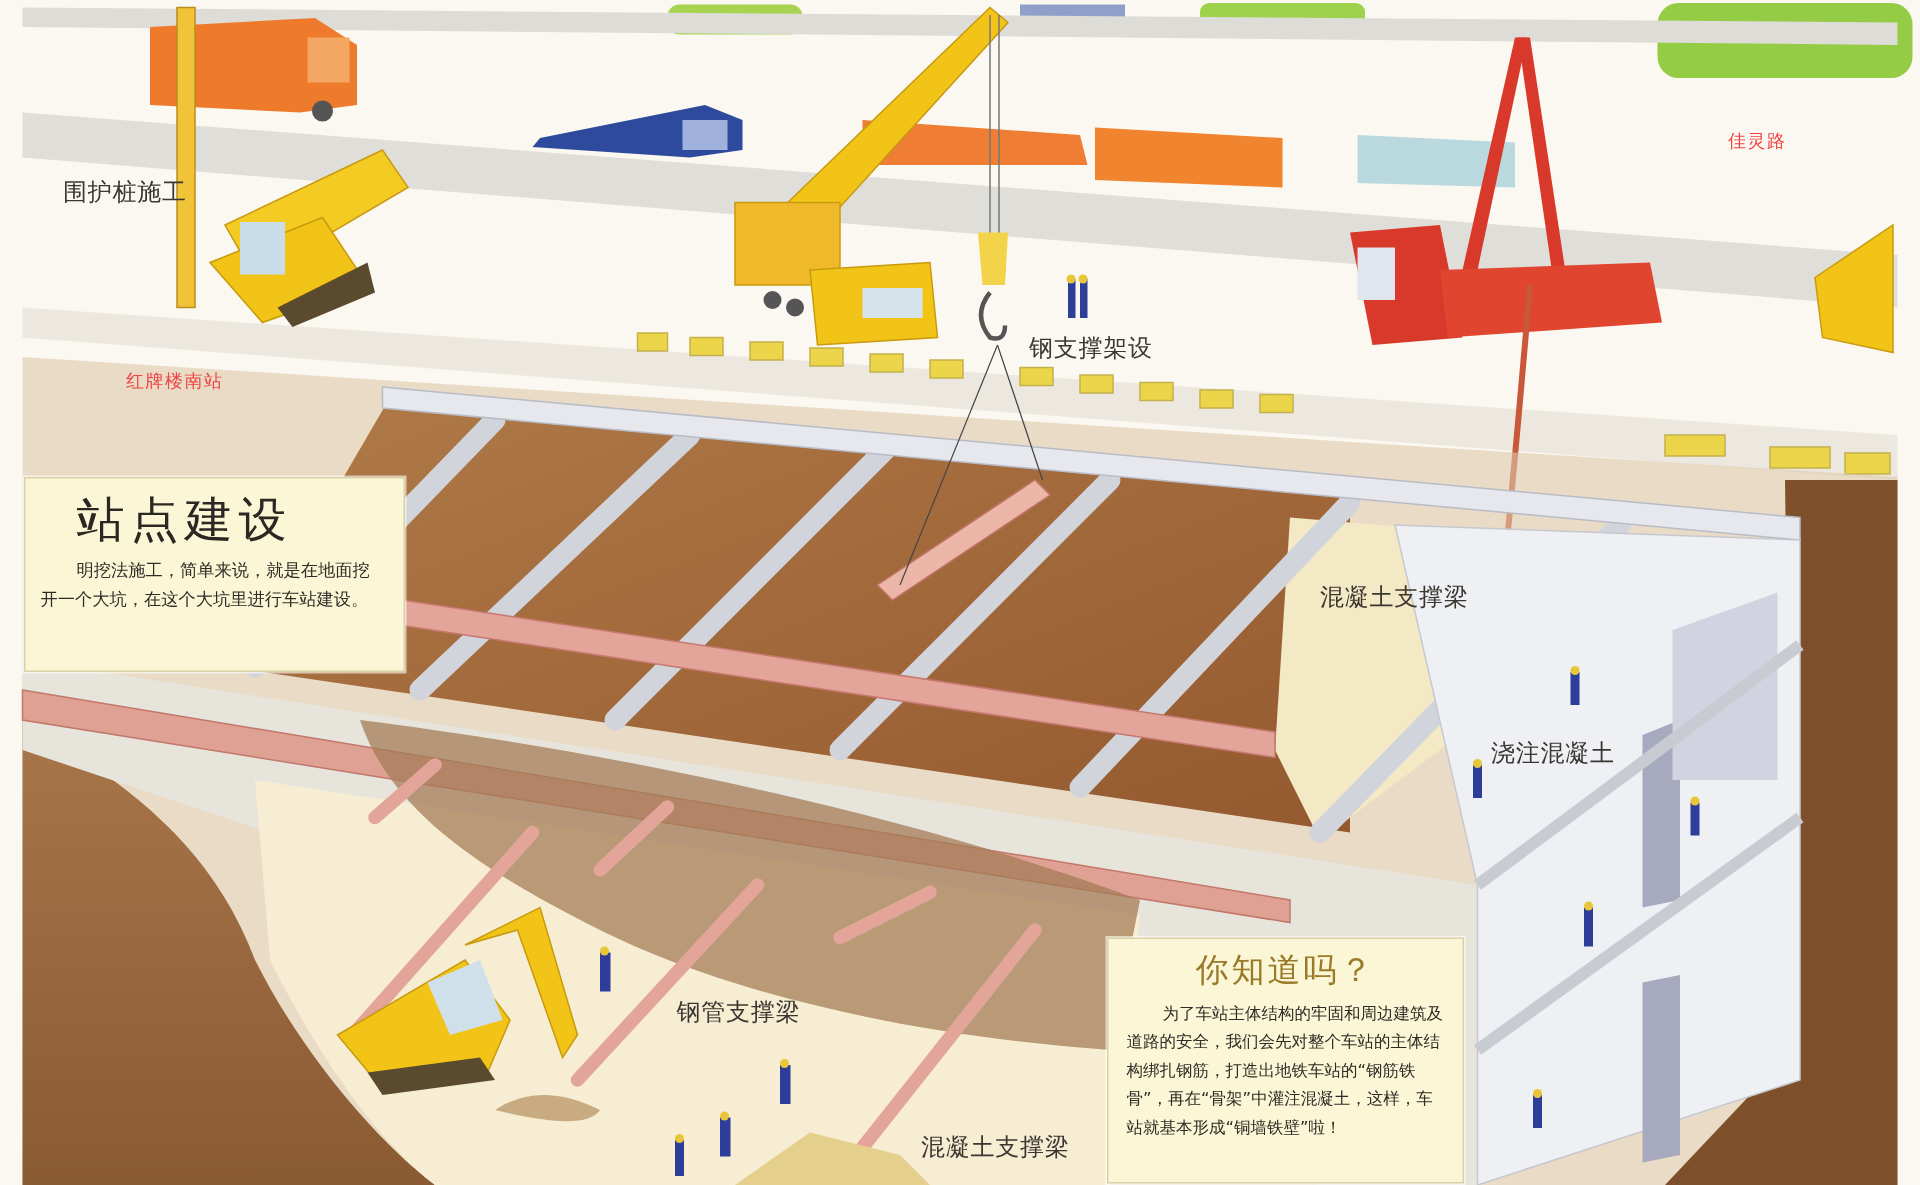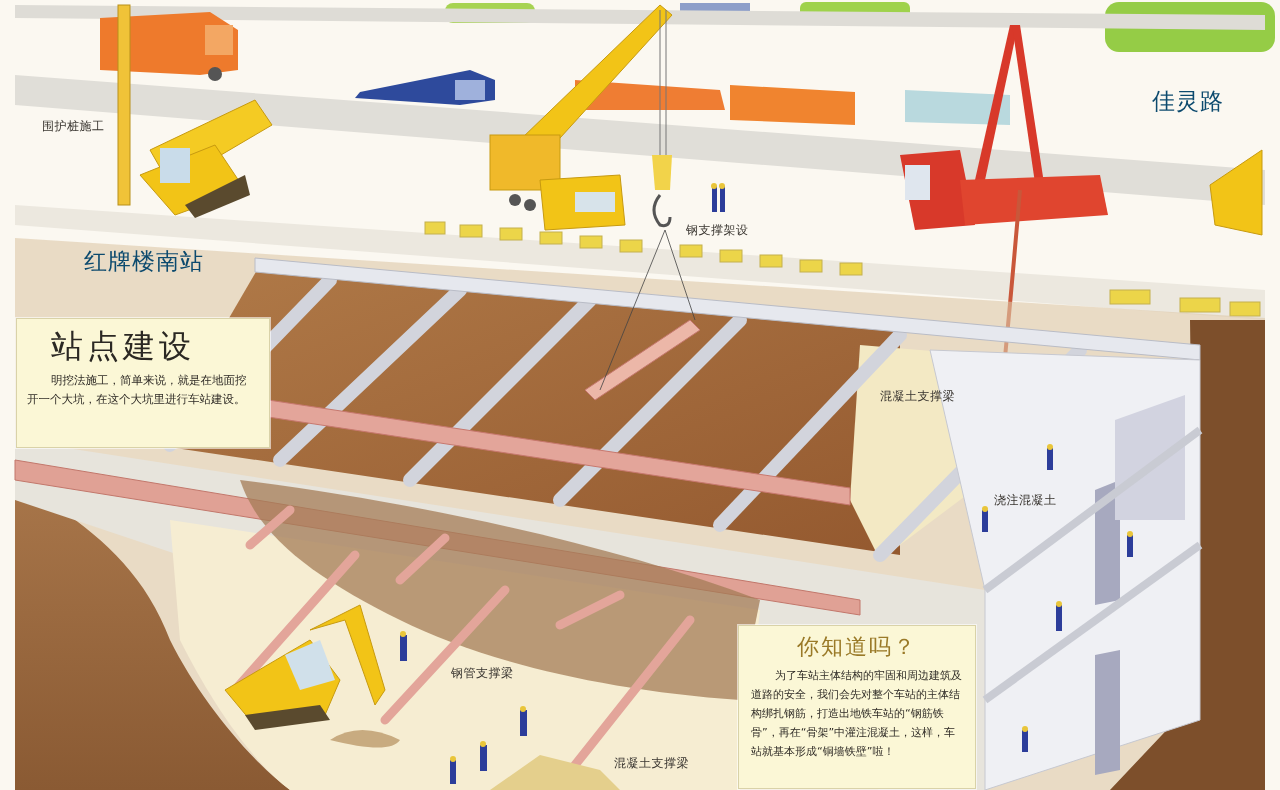--- a/index.html
+++ b/index.html
@@ -1,19 +1,19 @@
 <!DOCTYPE html>
 <html><head>
 <meta charset="utf-8">
 <style>
   html, body { margin:0; padding:0; }
   body { width:1280px; height:790px; overflow:hidden; background:#fbf8f1; font-family:"DejaVu Sans", sans-serif; position:relative; }
   .scene { position:absolute; left:0; top:0; width:1280px; height:790px; }
-  .lbl { position:absolute; color:#3a3631; font-size:12px; white-space:nowrap; letter-spacing:0.5px; }
-  .lbl.big { font-size:23px; color:#0c4a6e; letter-spacing:1px; }
+  .lbl { position:absolute; color:#3a3631; font-size:16px; white-space:nowrap; letter-spacing:0.5px; }
+  .lbl.big { font-size:12px; color:#ef4444; letter-spacing:1px; }
   .card { position:absolute; background:#fbf7d6; border:1px solid #d9d2a8; box-shadow:0 0 0 1px rgba(255,255,255,0.6); }
   .card .title { font-size:32px; color:#2b2823; letter-spacing:4px; }
   .card .body { font-size:11.5px; line-height:19px; color:#2f2b26; }
   .card2 .title { font-size:22px; color:#9a7a28; letter-spacing:2px; text-align:center; }
   .card2 .body { font-size:11px; line-height:19px; color:#2f2b26; }
 </style>
 </head>
 <body>
 
 <div class="scene">

